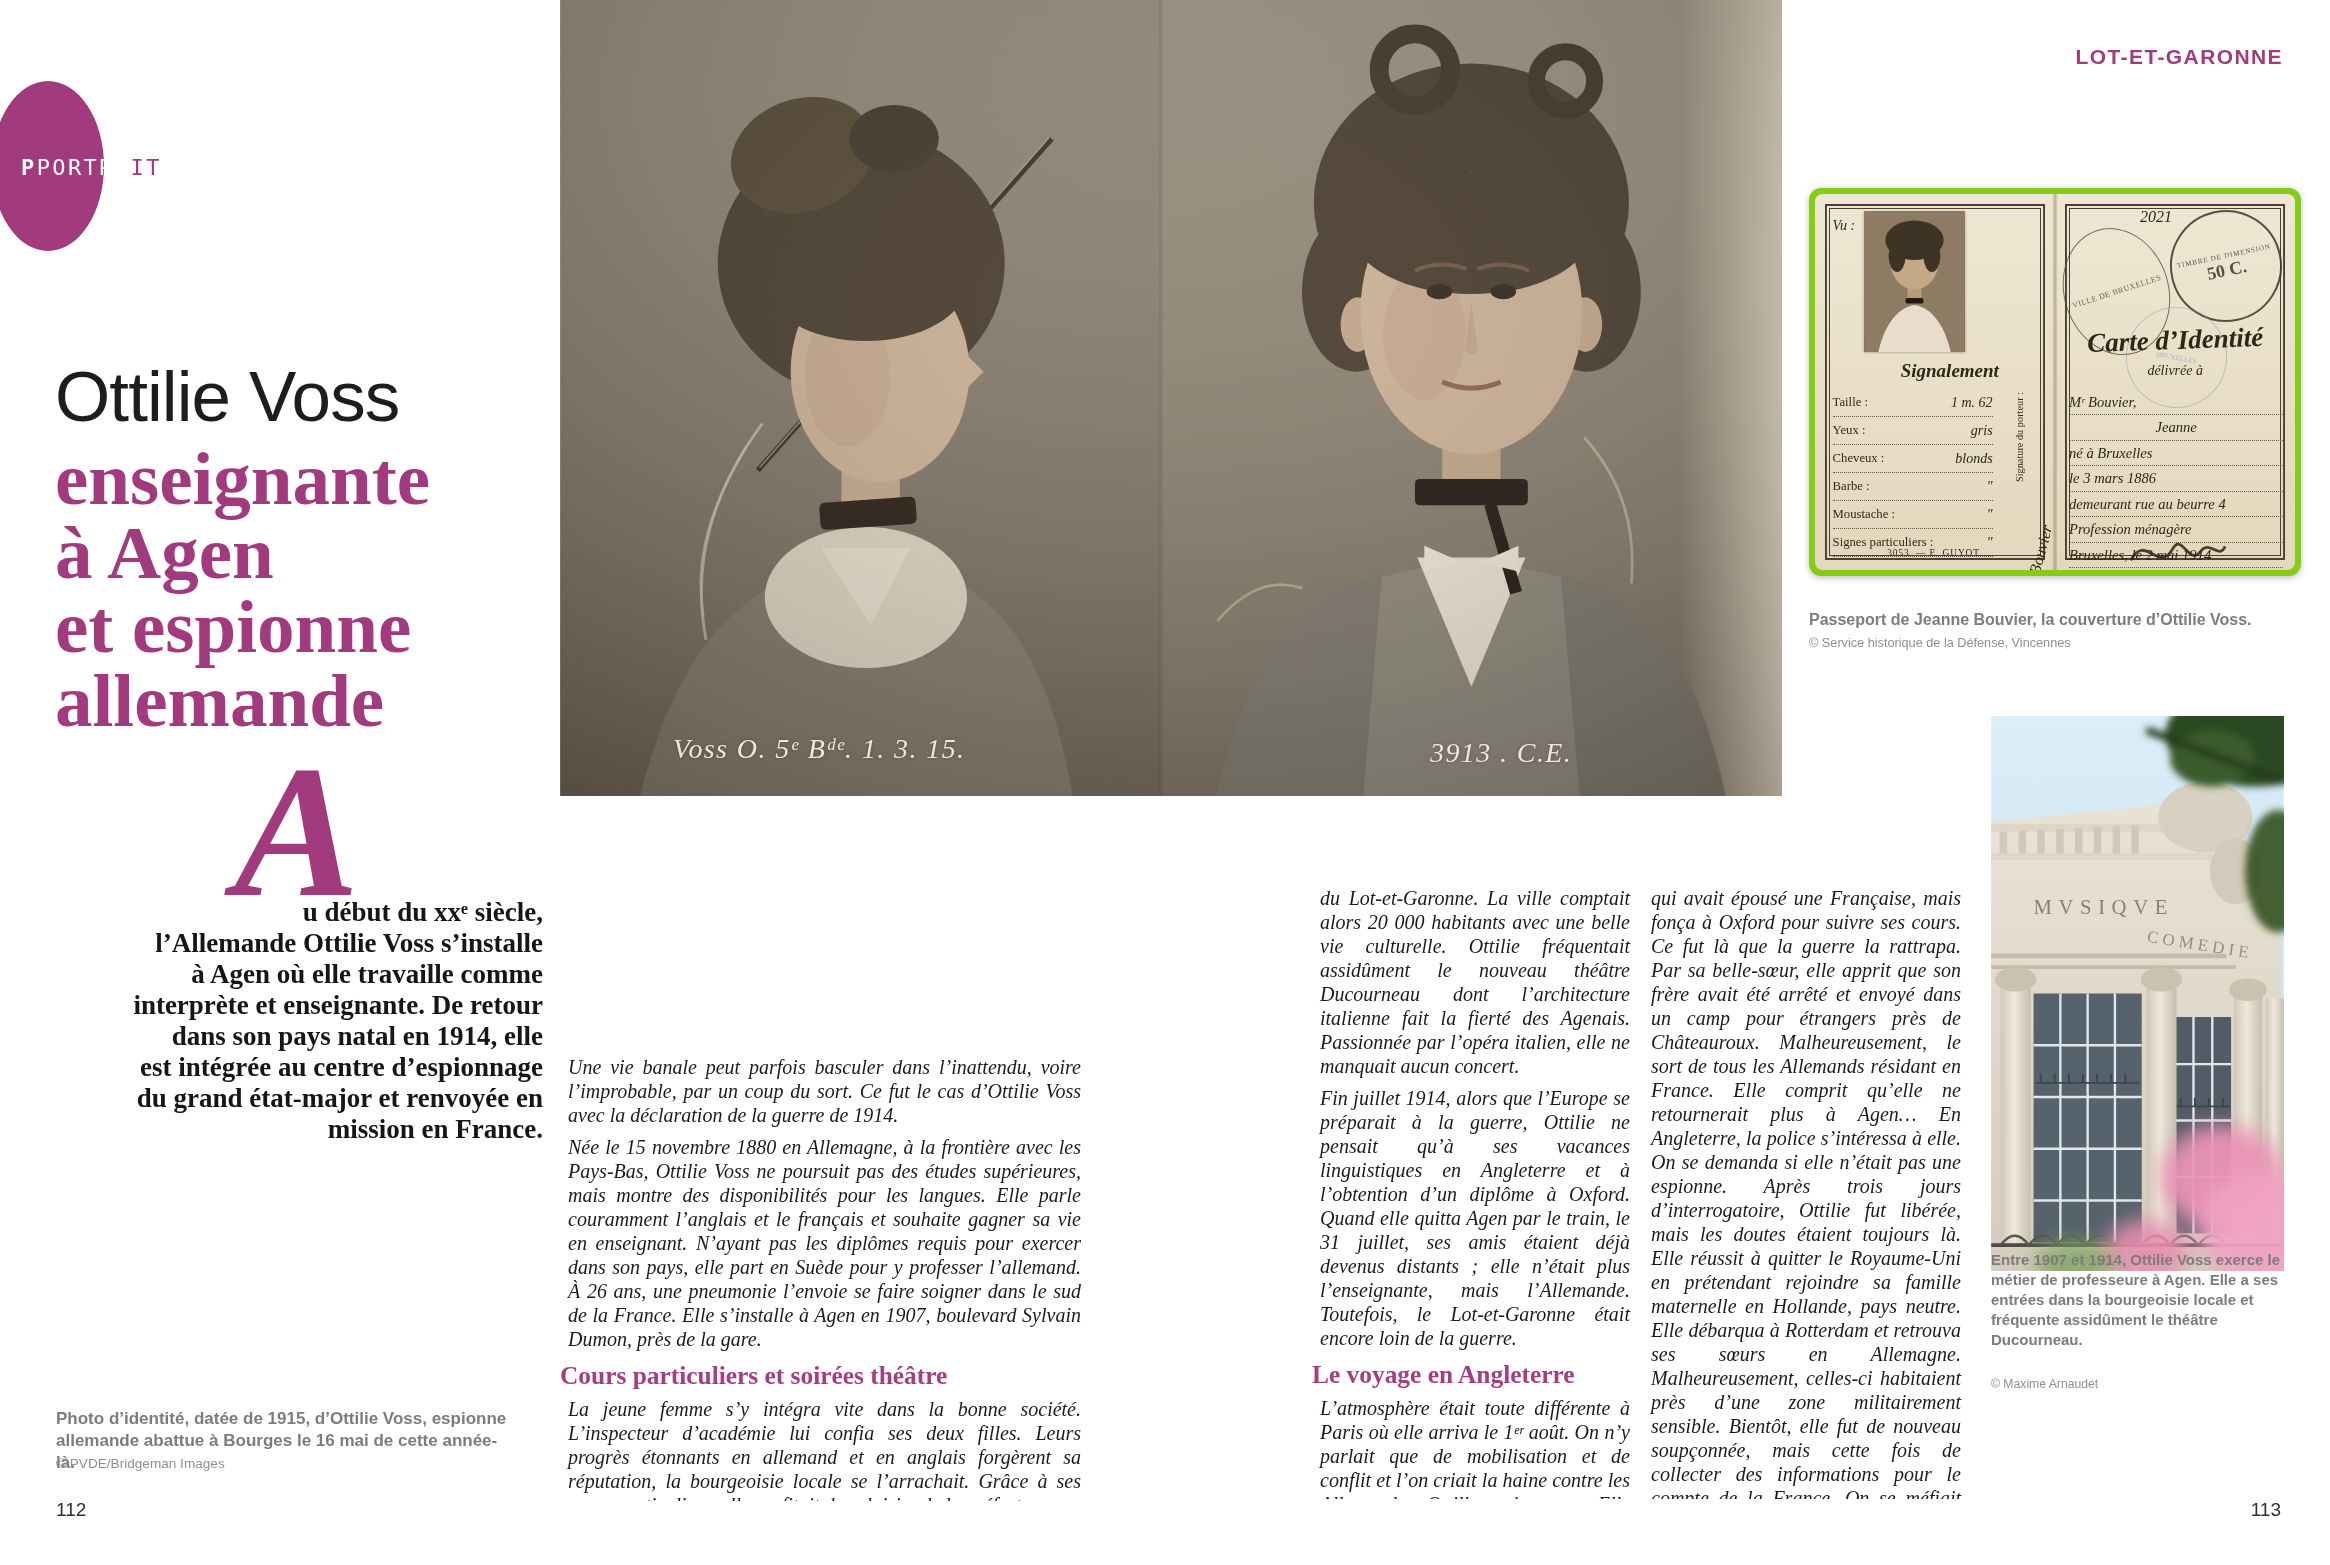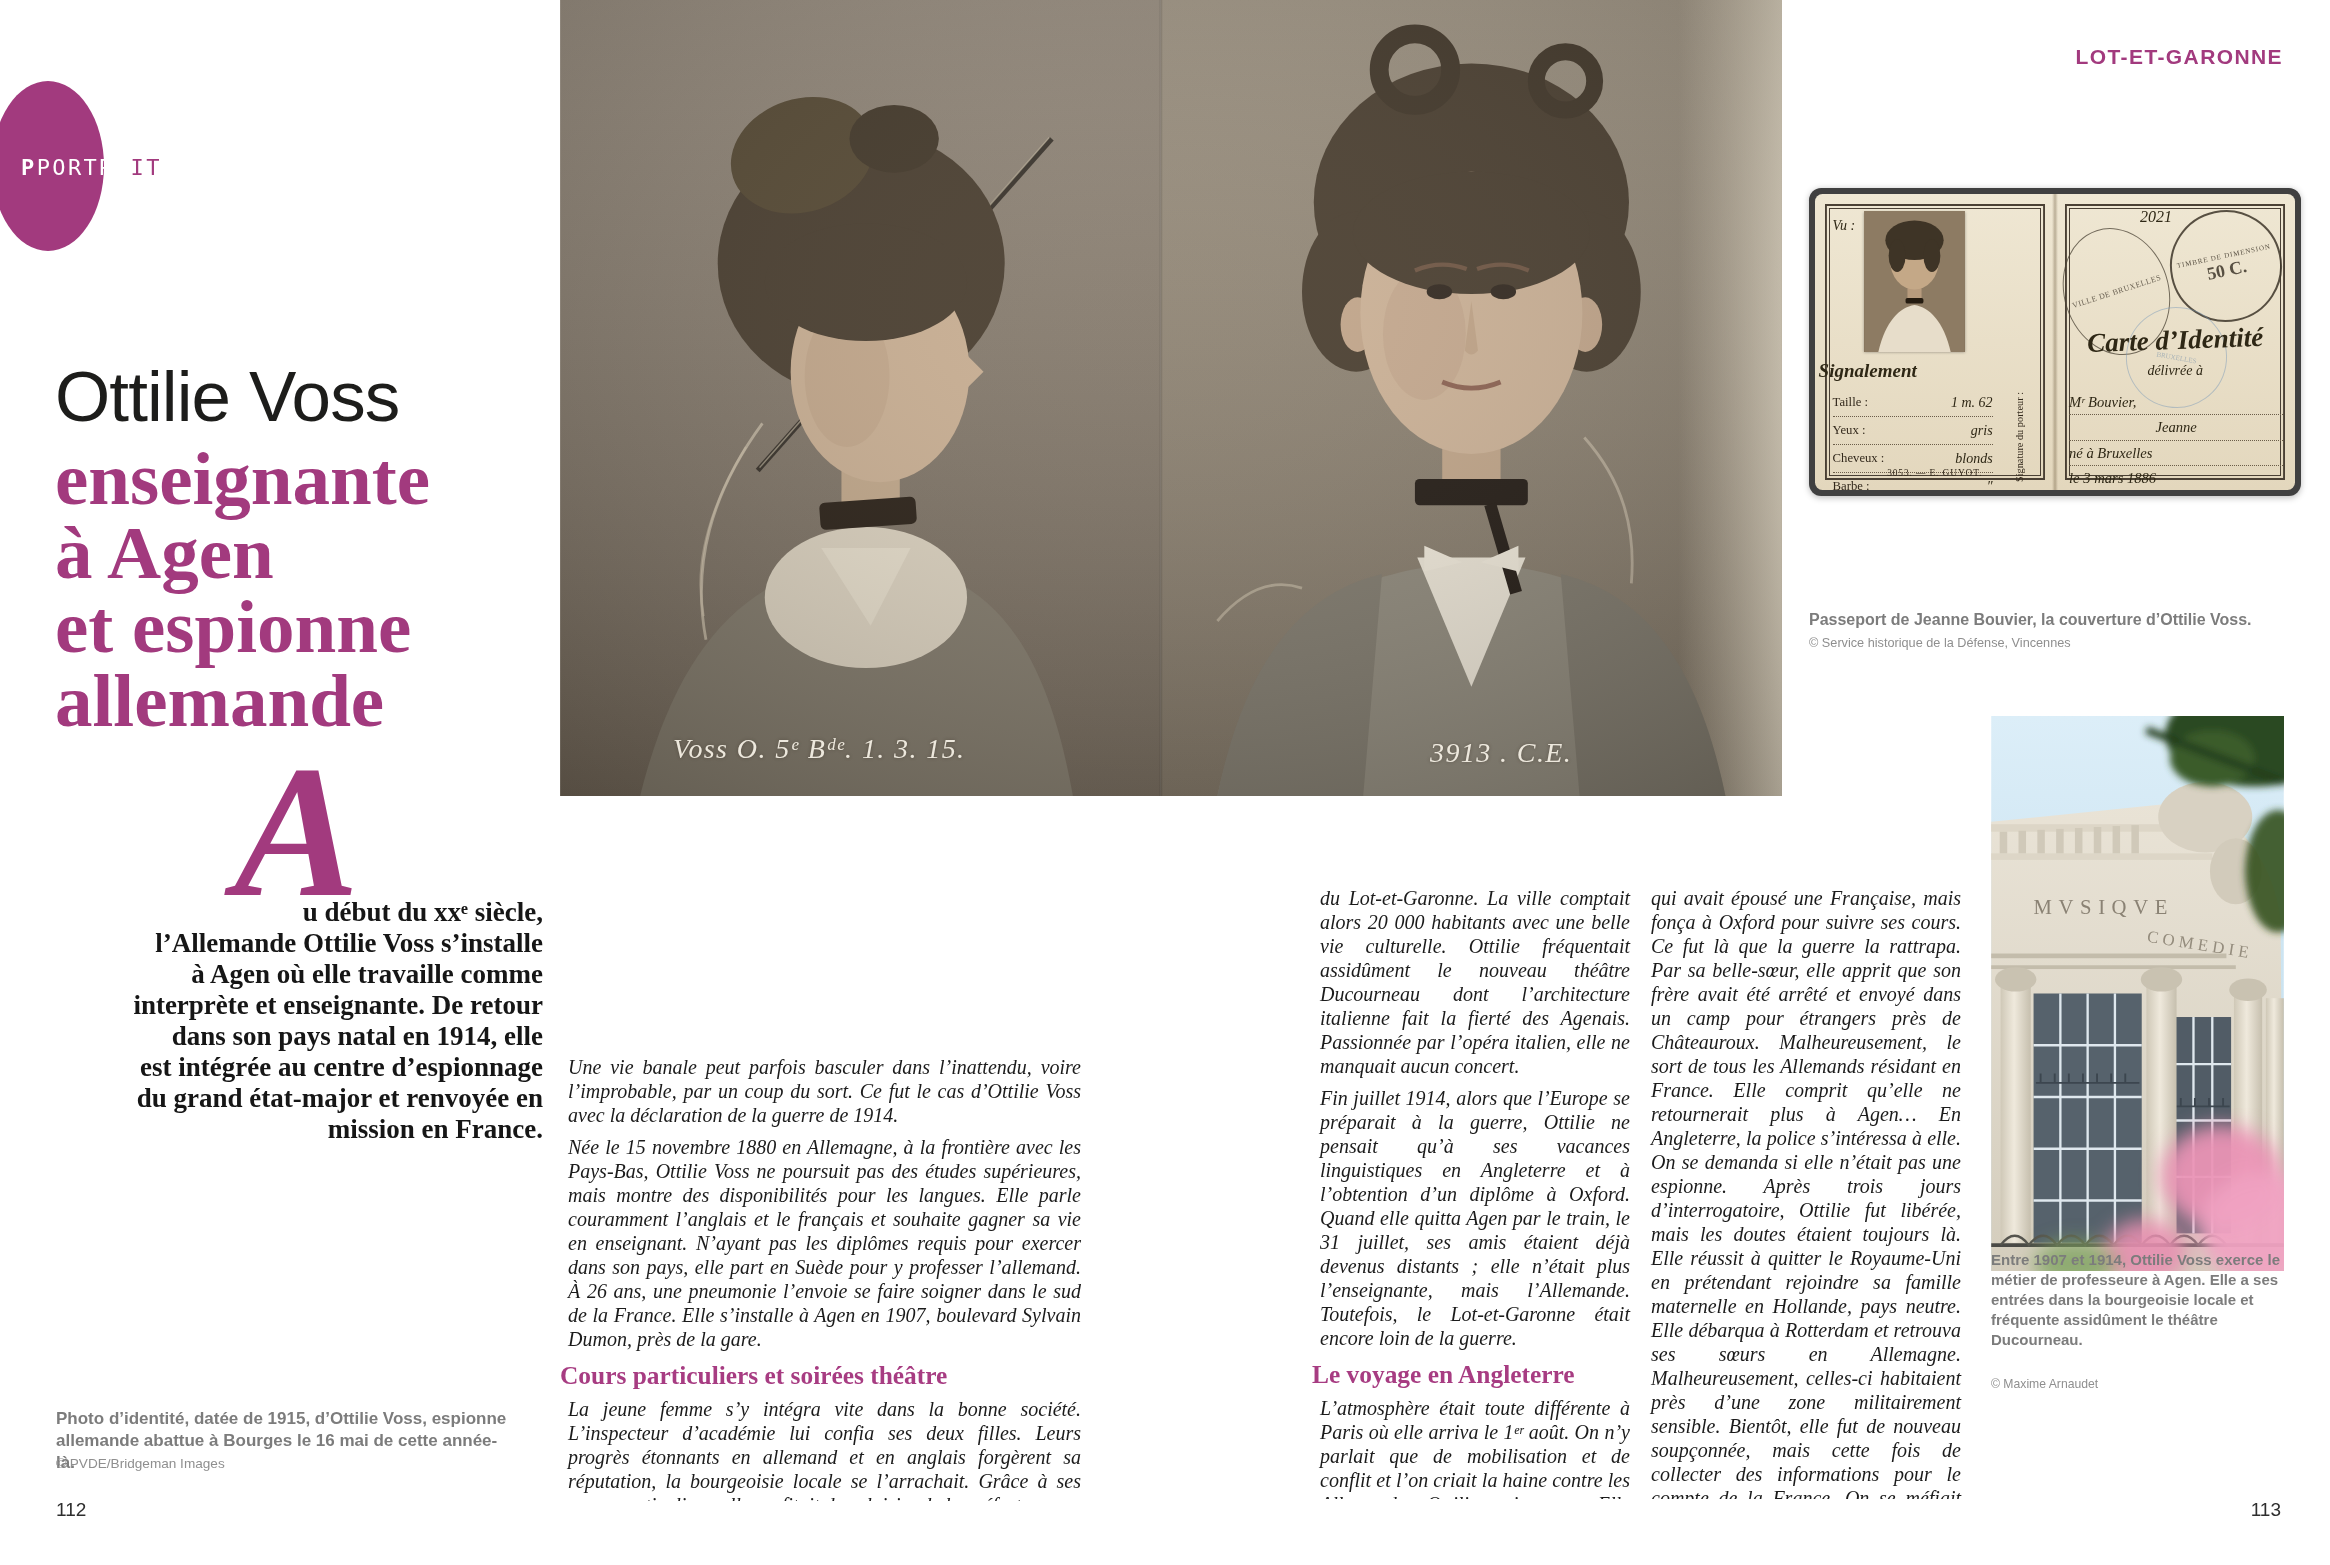--- a/index.html
+++ b/index.html
@@ -66,37 +66,37 @@
   .cap-passport{left:1809px;top:609px;width:499px;font-size:16px;line-height:21px;}
   .credit-passport{left:1809px;top:636px;font-size:12.7px;}
   .cap-theatre{left:1991px;top:1250px;width:301px;font-size:15px;line-height:20px;}
   .credit-theatre{left:1991px;top:1377px;font-size:12.2px;}
 
   .pagenum{font-family:var(--sans);font-size:19px;color:#2e2e2e;top:1499px;}
   .pn-left{left:56px;}
   .pn-right{right:49px;}
 
   
-  .passport{left:1809px;top:188px;width:492px;height:308px;background:#404040;border-radius:12.2px;
+  .passport{left:1809px;top:188px;width:492px;height:388px;background:#84cc16;border-radius:12.2px;
             box-shadow:0 1.9px 6.6px rgba(0,0,0,.25);}
   .pp-pages{position:absolute;left:5.6px;top:5.6px;right:5.6px;bottom:5.6px;border-radius:7.5px;
             background:linear-gradient(180deg,#efe7d3,#e3d7bd);overflow:hidden;}
   .pp-fold{position:absolute;left:50%;top:0;width:6.6px;height:100%;margin-left:-3.3px;
            background:linear-gradient(90deg,rgba(90,70,40,0),rgba(90,70,40,.35),rgba(90,70,40,0));}
   .pp-page{position:absolute;top:0;height:100%;width:50%;font-family:var(--serif);color:#33291c;}
   .pp-left{left:0;}
   .pp-right{left:50%;}
   .pp-frame{position:absolute;left:10.3px;right:10.3px;top:10.3px;bottom:10.3px;border:1.4px solid #4a4034;
             box-shadow:inset 0 0 0 2.8px rgba(74,64,52,0), inset 0 0 0 0.9px #4a4034; }
   .pp-frame::after{content:"";position:absolute;left:2.8px;right:2.8px;top:2.8px;bottom:2.8px;border:0.5px solid #4a4034;}
   .hand{font-style:italic;color:#2e2715;}
   .pp-photo{position:absolute;left:49px;top:17px;width:101px;height:141px;
             background:linear-gradient(180deg,#9c8a72,#77664f);box-shadow:0 0.9px 2.8px rgba(0,0,0,.35);}
   .pp-vu{position:absolute;left:18px;top:24.5px;font-size:14px;}
-  .pp-signalement{position:absolute;left:4px;top:166px;width:100%;font-size:19px;font-weight:bold;}
+  .pp-signalement{position:absolute;left:15px;top:166px;width:100%;text-align:center;font-size:19px;font-weight:bold;}
   .pp-fields{position:absolute;left:18px;top:195px;width:160px;font-size:12.7px;line-height:27px;}
   .pp-fields .row{border-bottom:0.9px dotted #6b5d49;display:flex;justify-content:space-between;}
   .pp-fields .lab{font-style:normal;}
   .pp-fields .val{font-style:italic;font-size:14px;}
   .pp-sign-label{position:absolute;right:41px;top:198px;font-size:10.3px;transform:rotate(-90deg);
                  transform-origin:right top;white-space:nowrap;}
   .pp-signature{position:absolute;right:16px;top:329px;font-size:16px;transform:rotate(-75deg);
                 transform-origin:right top;white-space:nowrap;}
   .pp-printer{position:absolute;left:0;bottom:12.2px;width:100%;text-align:center;font-size:9.4px;letter-spacing:0.9px;}
   .pp-num{position:absolute;left:85px;top:14px;font-size:16px;}

